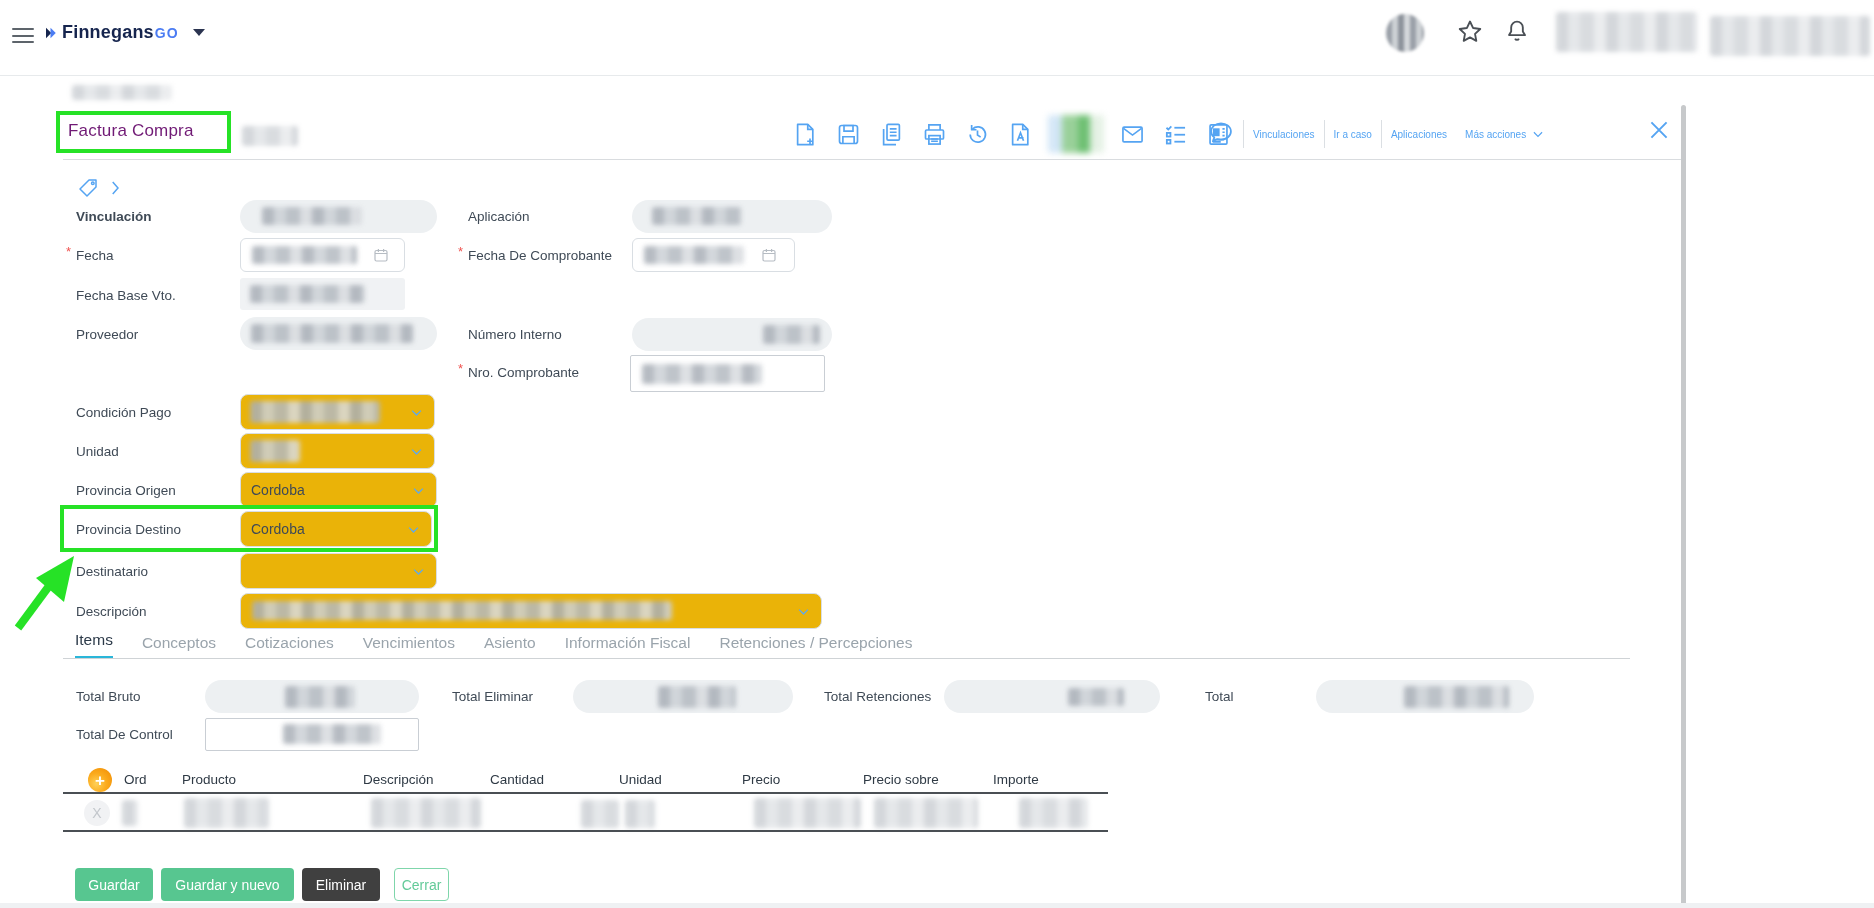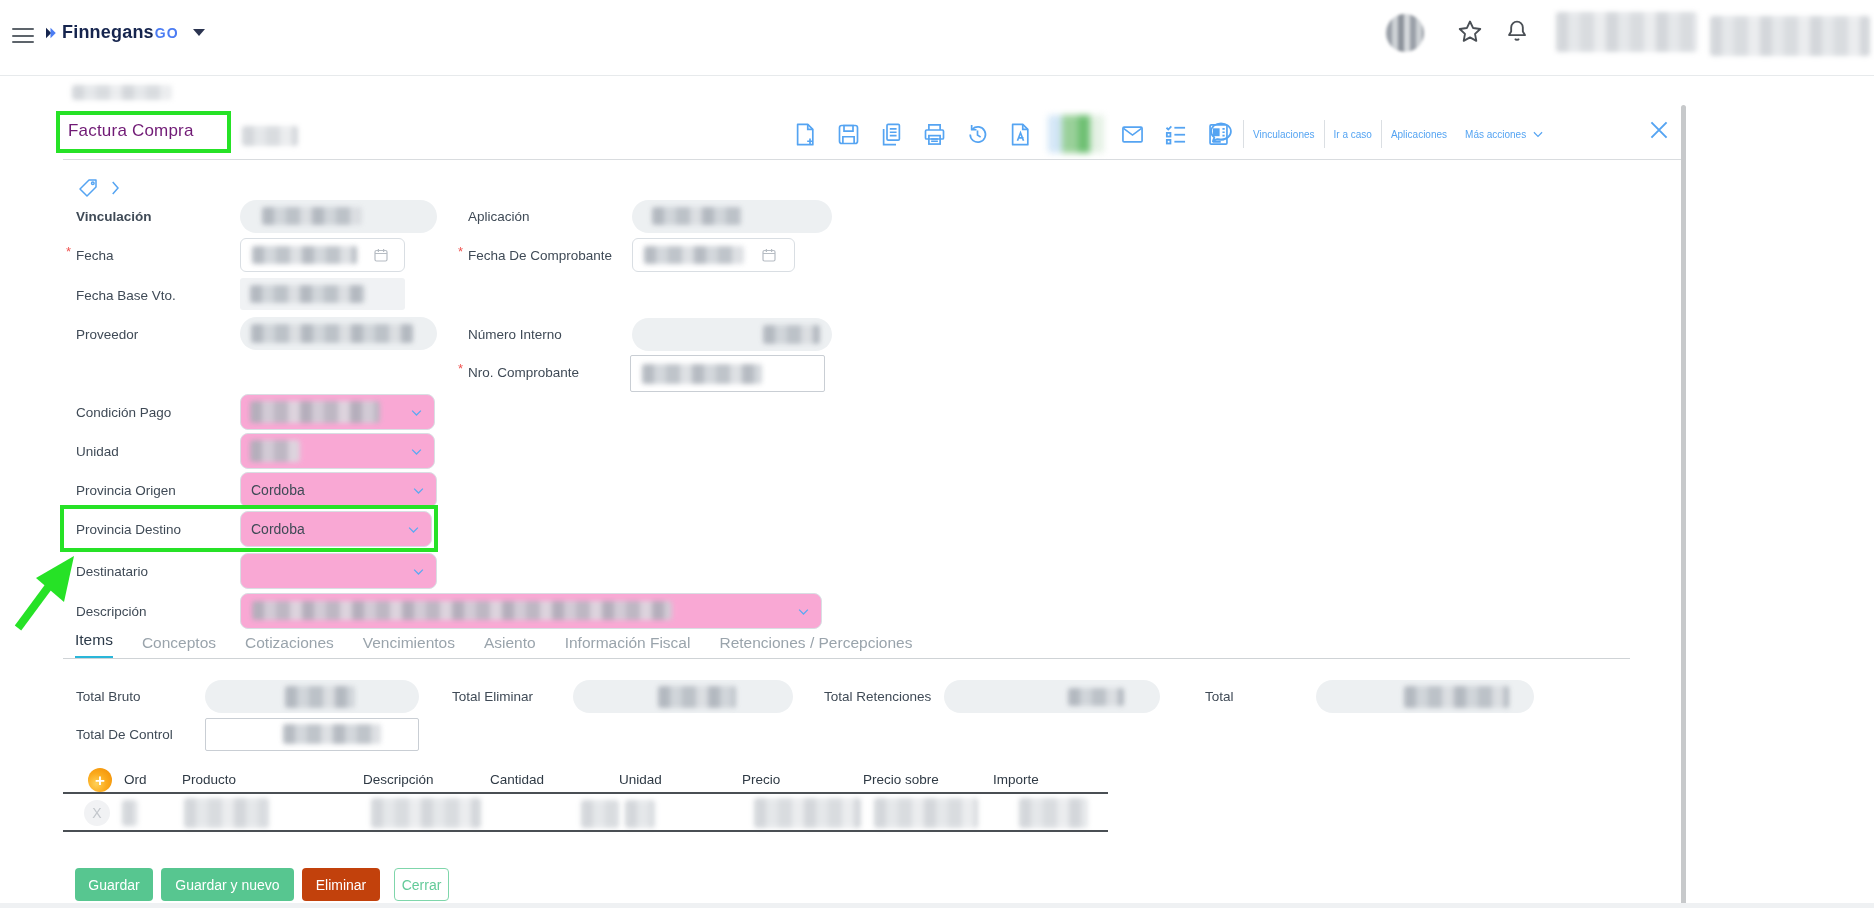--- a/index.html
+++ b/index.html
@@ -41,40 +41,40 @@
   .tb-links .sep{width:1px;height:28px;background:#dbdfe3;}
   .divider{position:absolute;background:#d9dcdf;}
 
   
   .lbl{position:absolute;font-size:13.5px;color:#3f4a56;white-space:nowrap;}
   .req{position:absolute;color:#ef5350;font-size:13px;}
   .pill{position:absolute;background:#edf0f2;border-radius:17px;}
   .flat{position:absolute;background:#f0f2f4;border-radius:3px;}
   .datein{position:absolute;background:#fff;border:1px solid #d9dee3;border-radius:6px;box-sizing:border-box;}
   .txtin{position:absolute;background:#fff;border:1px solid #c9ced4;border-radius:2px;box-sizing:border-box;}
-  .dd{position:absolute;background:#f9a8d4;border:1px solid #d9dee3;border-radius:8px;box-sizing:border-box;display:flex;align-items:center;justify-content:space-between;padding:0 10px;cursor:pointer;}
+  .dd{position:absolute;background:#eab308;border:1px solid #d9dee3;border-radius:8px;box-sizing:border-box;display:flex;align-items:center;justify-content:space-between;padding:0 10px;cursor:pointer;}
   .dd .val{font-size:14px;color:#3f4a56;}
   .calic{position:absolute;}
 
   
   .tabs{position:absolute;left:75px;top:631px;display:flex;gap:29px;align-items:flex-end;}
   .tab{font-size:15.5px;color:#9aa4ac;padding-bottom:7px;cursor:pointer;white-space:nowrap;}
   .tab.active{color:#2c3a49;border-bottom:3.5px solid #2ab6d9;}
 
   
   .thead{font-size:13.5px;color:#2f3a45;position:absolute;top:772px;white-space:nowrap;}
   .addbtn{position:absolute;left:88px;top:768px;width:24px;height:24px;border-radius:50%;
     background:radial-gradient(circle at 35% 65%,#ffd158 0%,#fbab1e 45%,#f08a00 100%);
     color:#fff;font-size:17px;font-weight:bold;display:flex;align-items:center;justify-content:center;cursor:pointer;line-height:1;}
   .delx{position:absolute;left:84px;top:800px;width:26px;height:26px;border-radius:50%;background:#f1f2f4;color:#c3c7cc;font-size:14px;display:flex;align-items:center;justify-content:center;cursor:pointer;}
 
   
   .btn{position:absolute;top:868px;height:33px;border:none;border-radius:4px;font-size:14px;color:#fff;cursor:pointer;font-family:"Liberation Sans",sans-serif;}
   .btn.green{background:#57c690;}
-  .btn.pink{background:#c2410c;}
+  .btn.pink{background:#404040;}
   .btn.outline{background:#fff;border:1px solid #7fd6ab;color:#63ca99;}
 
   .scrollbar{position:absolute;left:1681px;top:105px;width:5px;height:800px;background:#c7c9cb;border-radius:3px;cursor:pointer;}
   .footerstrip{position:absolute;left:0;top:903px;width:1874px;height:5px;background:#eff1f3;}
 </style>
 </head>
 <body>
 
 <div class="stage">
 

